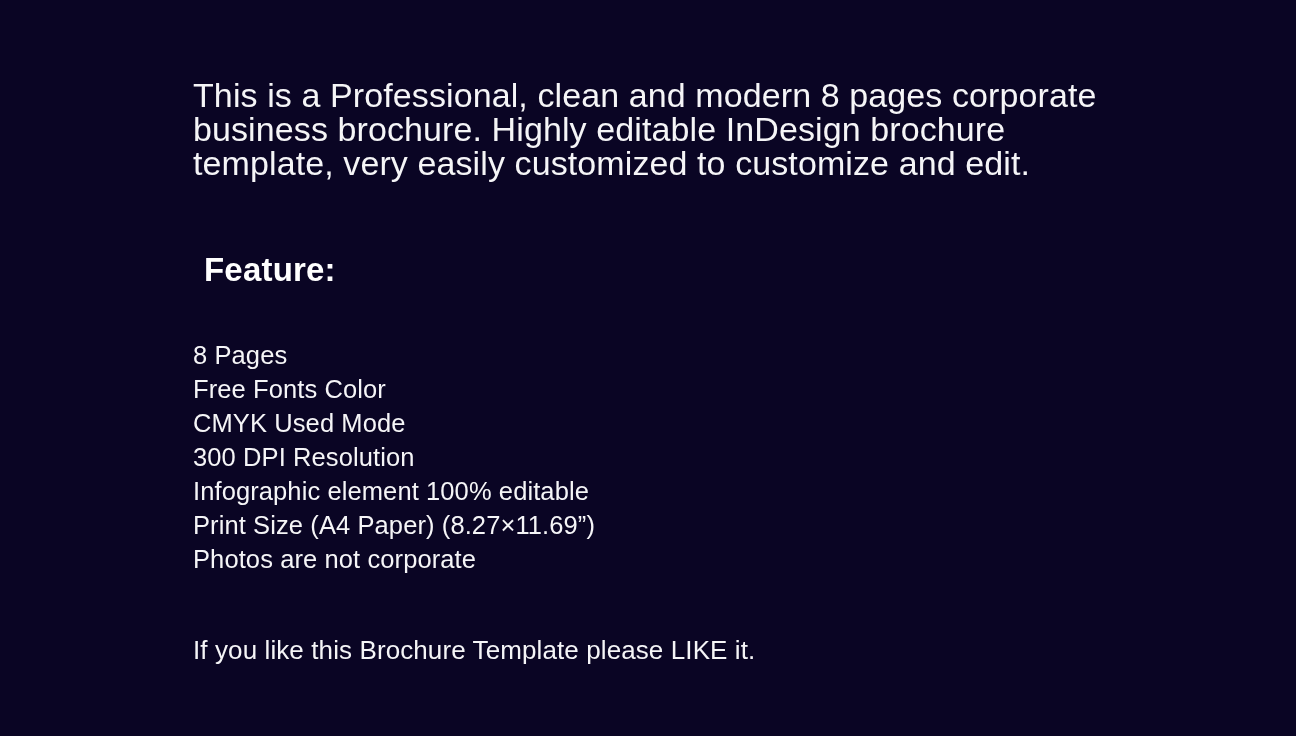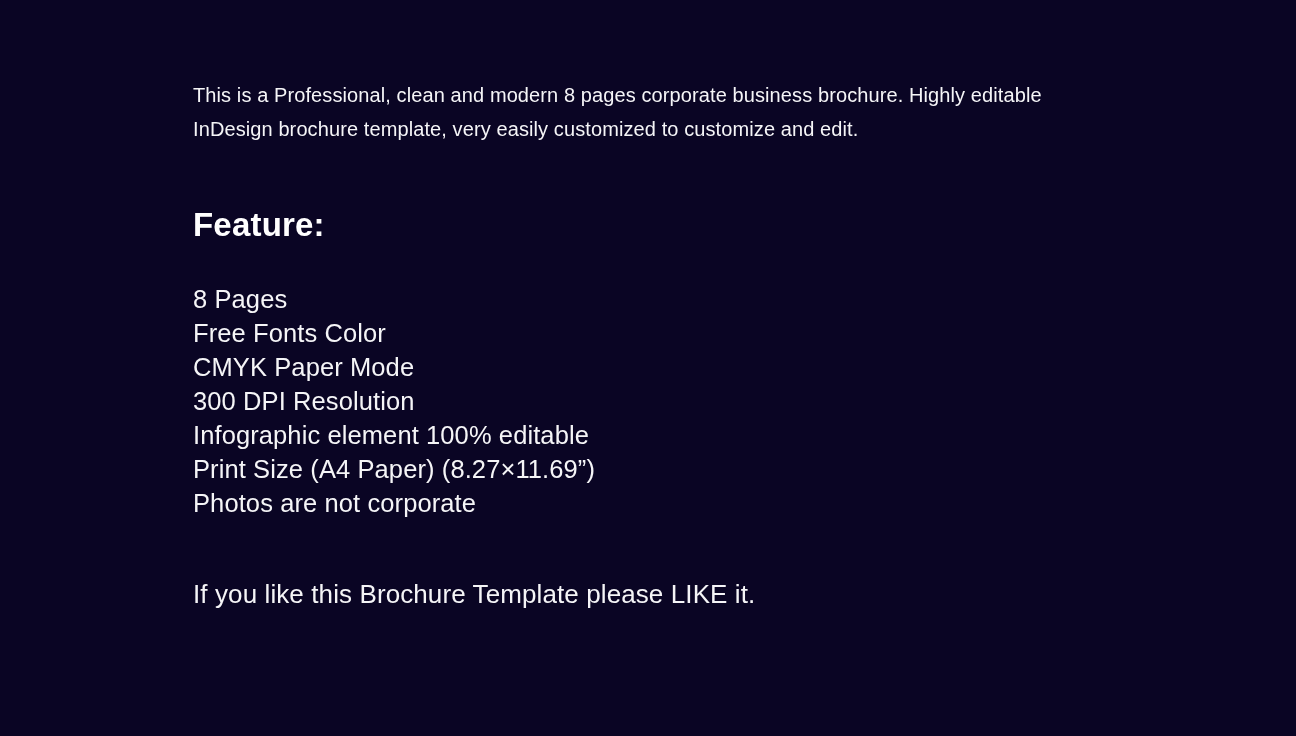--- a/index.html
+++ b/index.html
@@ -25,36 +25,36 @@
   }
 
   .content {
     position: absolute;
     left: 193px;
     top: 78px;
     width: 1010px;
   }
 
   .intro {
-    font-size: 20px;
+    font-size: 34px;
     line-height: 34px;
     color: #f5f5f7;
     letter-spacing: 0.1px;
     font-weight: 400;
     max-width: 915px;
     margin: 0;
   }
 
   .heading {
     font-size: 33px;
     line-height: 40px;
     font-weight: 700;
     color: #ffffff;
     letter-spacing: 0.2px;
-    margin: 0;
+    margin: 11px;
     padding-top: 59px;
   }
 
   .feature-list {
     list-style: none;
     margin: 0;
     padding: 0;
     padding-top: 37px;
   }
 
@@ -85,21 +85,21 @@
 
   <div class="content">
 
     <p class="intro">This is a Professional, clean and modern 8 pages corporate business brochure. Highly editable InDesign brochure template, very easily customized to customize and edit.</p>
 
     <h2 class="heading">Feature:</h2>
 
     <ul class="feature-list">
       <li>8 Pages</li>
       <li>Free Fonts Color</li>
-      <li>CMYK Paper Mode</li>
+      <li>CMYK Used Mode</li>
       <li>300 DPI Resolution</li>
       <li>Infographic element 100% editable</li>
       <li>Print Size (A4 Paper) (8.27×11.69”)</li>
       <li>Photos are not corporate</li>
     </ul>
 
     <p class="closing">If you like this Brochure Template please LIKE it.</p>
 
   </div>
 

